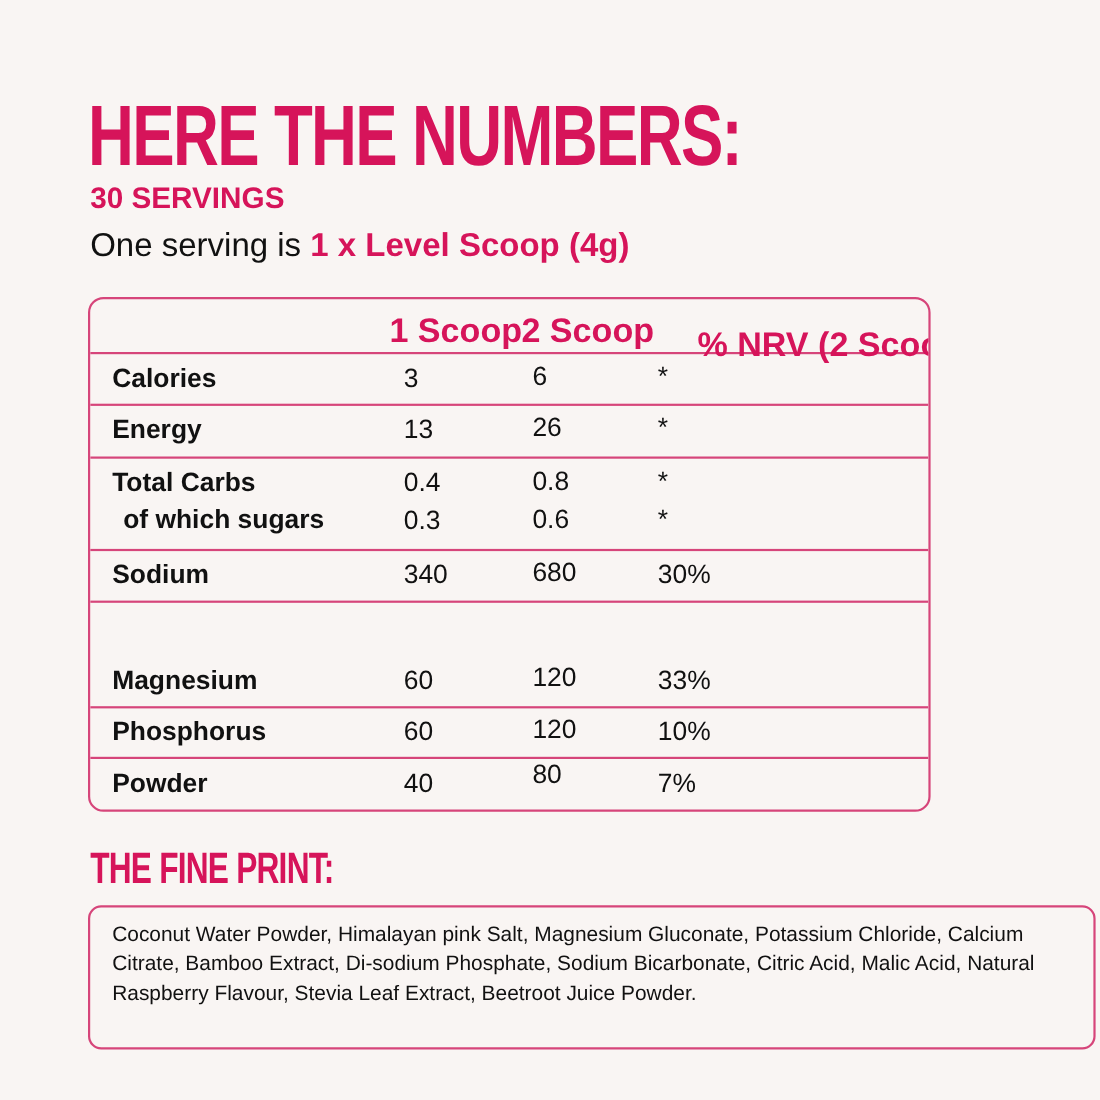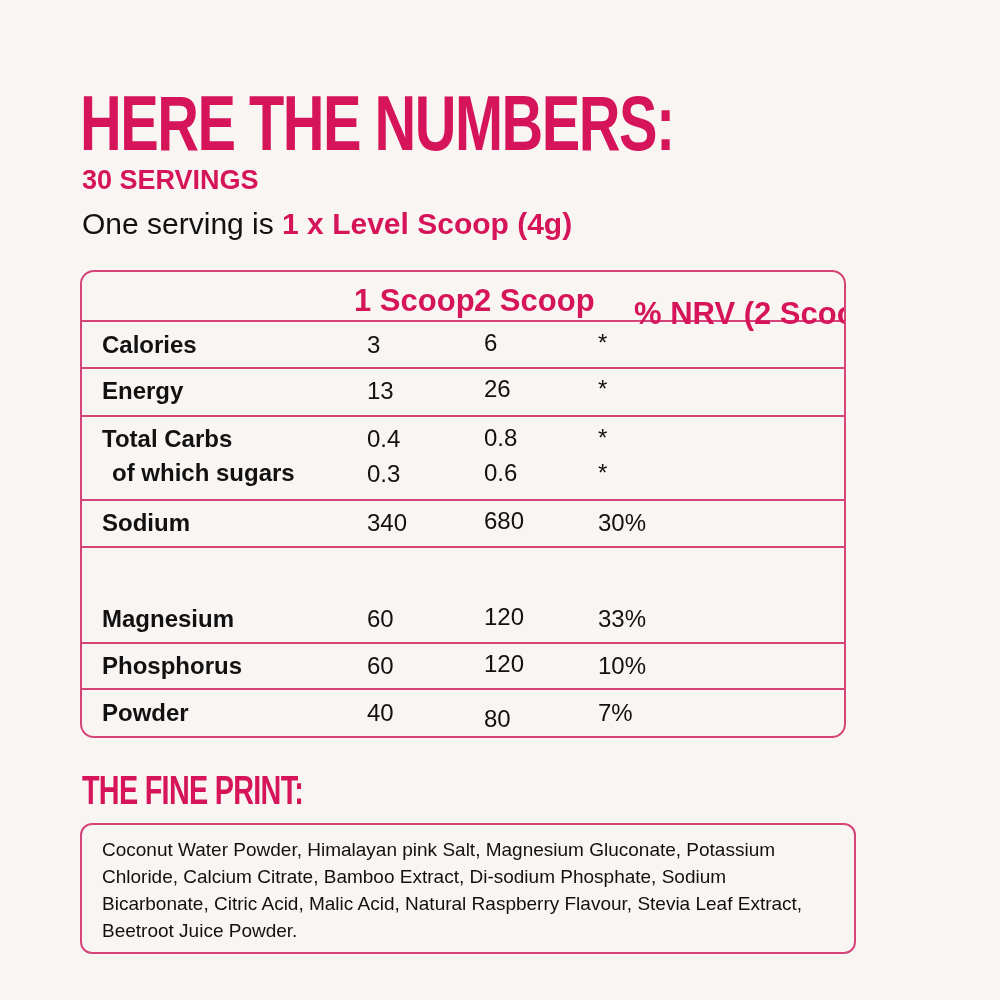--- a/index.html
+++ b/index.html
@@ -62,21 +62,21 @@
     position: absolute; left: 82px; top: 770px;
     color: #d6145a; font-weight: 700;
     font-size: 40px; line-height: 40px;
     letter-spacing: -1px;
     transform: scaleX(0.72);
     transform-origin: left top;
     white-space: nowrap;
   }
   .fine-box {
     position: absolute; left: 80px; top: 823px;
-    width: 776px; height: 131px;
+    width: 916px; height: 131px;
     border: 2px solid #d6457a;
     border-radius: 12px;
     box-sizing: border-box;
     padding: 11px 18px 0 20px;
     font-size: 19px; line-height: 27px;
     color: #111;
   }
 </style>
 </head>
 <body>
@@ -135,21 +135,21 @@
   <div class="row" style="top:372px;height:46px;text-align:right;">
     <span class="cell label" style="top:8px;">Phosphorus</span>
     <span class="cell c1" style="top:8px;">60</span>
     <span class="cell c2" style="top:6px;">120</span>
     <span class="cell c3" style="top:8px;">10%</span>
   </div>
 
   <div class="row" style="top:418px;height:48px;">
     <span class="cell label" style="top:9px;">Powder</span>
     <span class="cell c1" style="top:9px;">40</span>
-    <span class="cell c2" style="top:15px;">80</span>
+    <span class="cell c2" style="top:1px;">80</span>
     <span class="cell c3" style="top:9px;">7%</span>
   </div>
 </div>
 
 <div class="fine-title">THE FINE PRINT:</div>
 <div class="fine-box">
   <span>Coconut Water Powder, Himalayan pink Salt, Magnesium Gluconate, Potassium Chloride, Calcium Citrate, Bamboo Extract, Di-sodium Phosphate, Sodium Bicarbonate, Citric Acid, Malic Acid, Natural Raspberry Flavour, Stevia Leaf Extract, Beetroot Juice Powder.</span>
 </div>
 
 </body></html>

